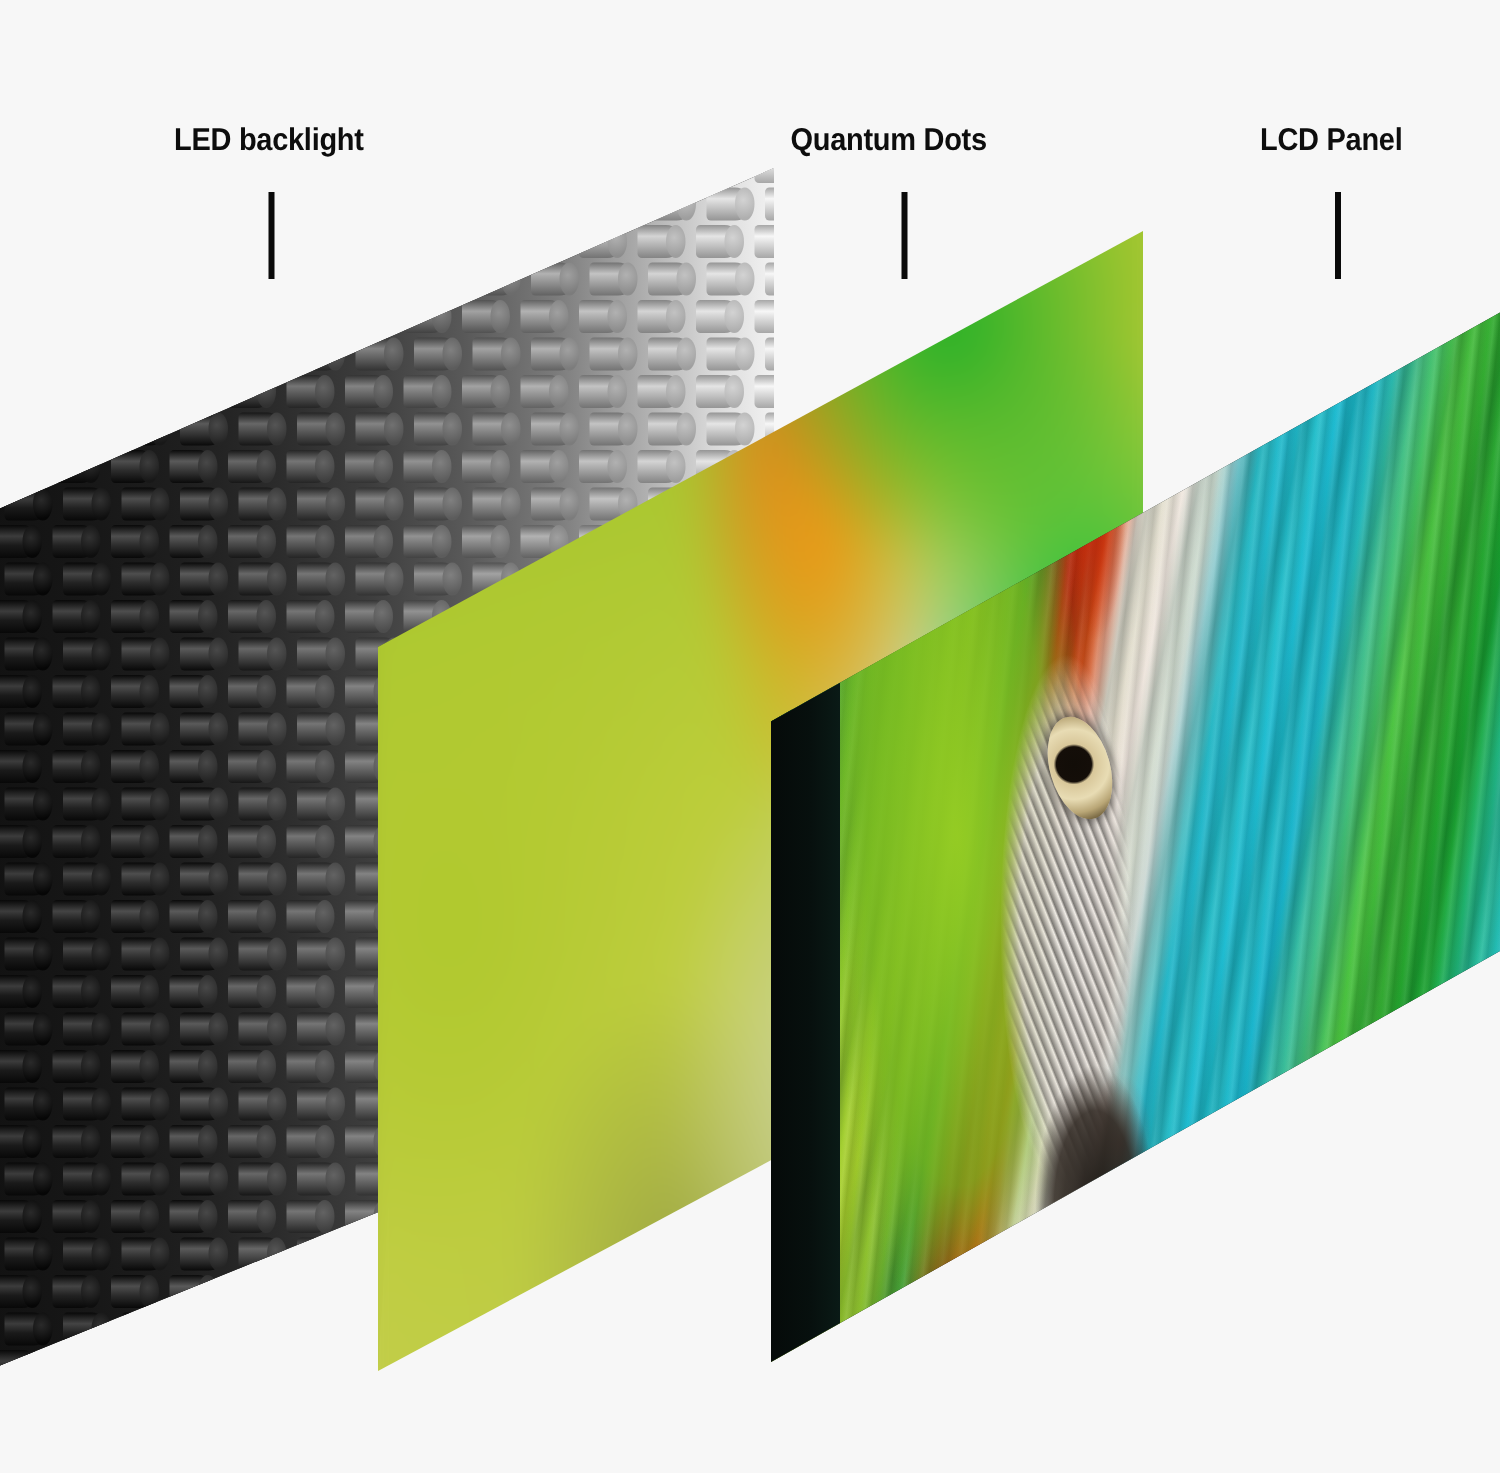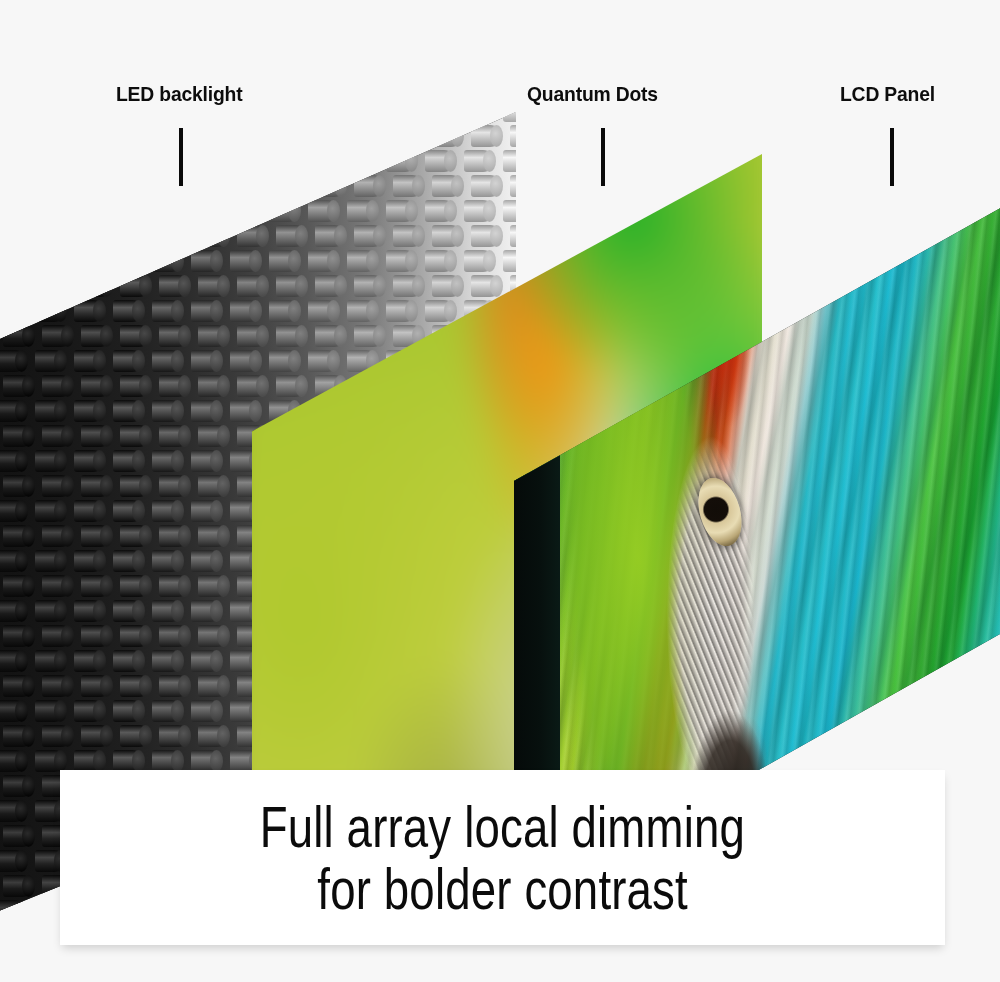--- a/index.html
+++ b/index.html
@@ -1667,18 +1667,14 @@
 
   <div class="callout-label" style="left:116px; top:82px;">LED backlight</div>
   <div class="callout-tick" style="left:179px; top:128px; height:58px;"></div>
 
   <div class="callout-label" style="left:527px; top:82px;">Quantum Dots</div>
   <div class="callout-tick" style="left:601px; top:128px; height:58px;"></div>
 
   <div class="callout-label" style="left:840px; top:82px;">LCD Panel</div>
   <div class="callout-tick" style="left:890px; top:128px; height:58px;"></div>
 
-  <div id="caption-box">
-    <div class="caption-line">Full array local dimming</div>
-    <div class="caption-line">for bolder contrast</div>
-  </div>
 
 </div>
 
 </body></html>

